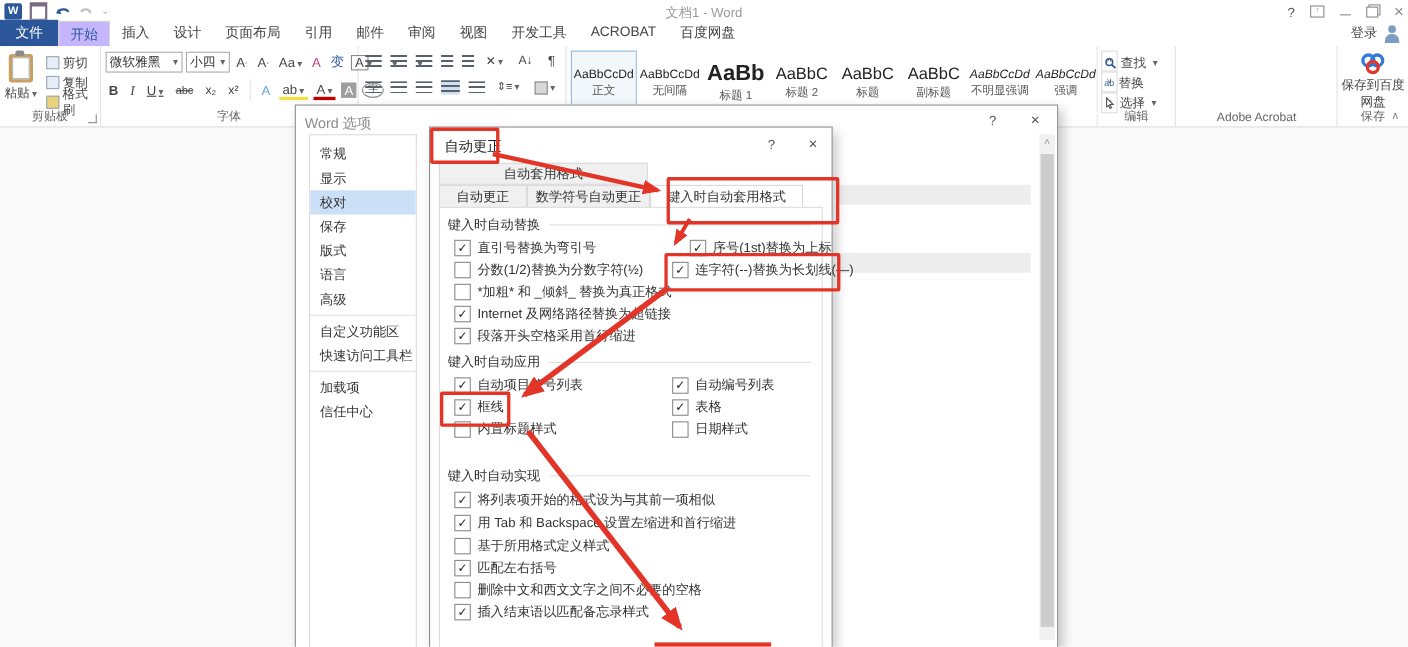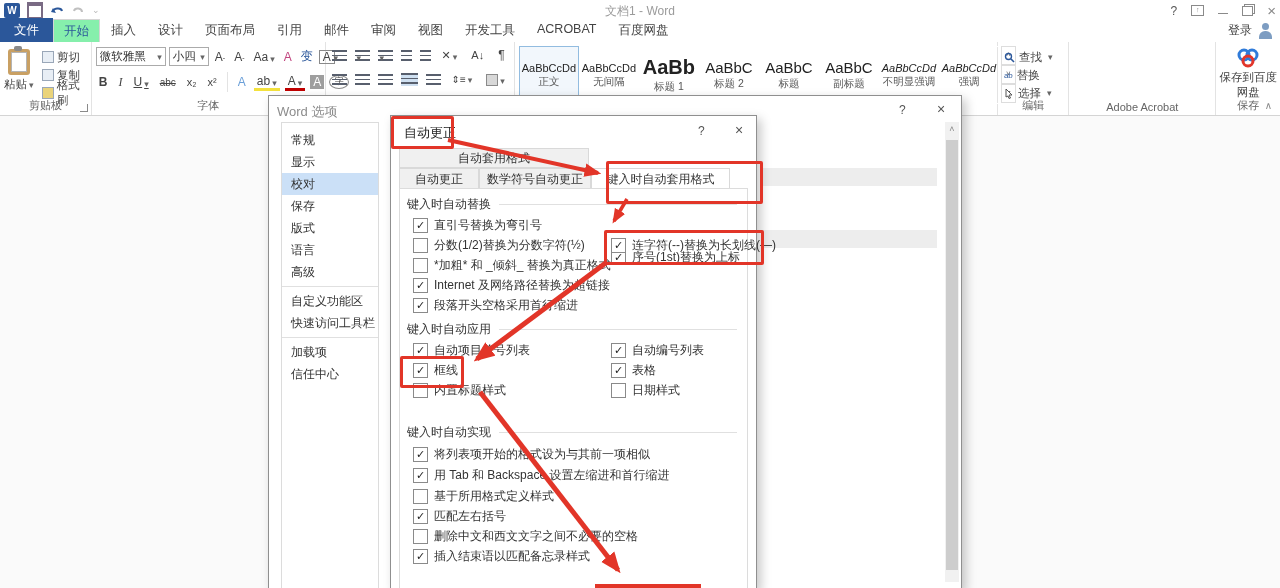--- a/index.html
+++ b/index.html
@@ -16,21 +16,21 @@
   .saveic{width:12px;height:11px;border:2px solid #7a6b84;border-top-width:4px;background:#fff;}
   #doc-title{left:0;right:0;top:3px;text-align:center;color:#9b9b9b;font-size:12px;}
   .winctl{right:4px;top:2px;display:flex;gap:14px;color:#8a8a8a;font-size:12px;align-items:center;}
   .restore-ic{width:9px;height:8px;border:1px solid #8a8a8a;box-shadow:2px -2px 0 -1px #fff,2px -2px 0 0 #8a8a8a;}
   .min-ic{width:10px;height:1px;background:#8a8a8a;margin-top:6px;}
   .ribopt-ic{width:11px;height:9px;border:1px solid #8a8a8a;font-size:7px;line-height:8px;text-align:center;color:#8a8a8a;}
   
   #tabrow{left:0;top:18px;width:1280px;height:24px;background:#fff;display:flex;align-items:flex-end;}
   .filetab{background:#2b579a;color:#fff;padding:4px 14px;font-size:12.5px;height:16px;}
   .rtab{padding:4px 11px;font-size:12.5px;color:#444;height:16px;}
-  .rtab.active{color:#2b579a;background:#86efac;border:1px solid #d5d5d5;border-bottom:none;padding:3px 10px;}
+  .rtab.active{color:#2b579a;background:#c4b5fd;border:1px solid #d5d5d5;border-bottom:none;padding:3px 10px;}
   .signin{position:absolute;right:6px;top:22px;display:flex;align-items:center;gap:5px;color:#444;}
   .avatar{width:17px;height:17px;position:relative;overflow:hidden;}
   .avatar:before{content:"";position:absolute;left:5px;top:1px;width:7px;height:7px;border-radius:50%;background:#7d9dc2;}
   .avatar:after{content:"";position:absolute;left:2px;top:9px;width:13px;height:8px;border-radius:6px 6px 0 0;background:#7d9dc2;}
   
   #ribbon{left:0;top:42px;width:1280px;height:73px;background:#fff;border-bottom:1px solid #d4d4d4;display:flex;}
   .rgroup{position:relative;height:100%;border-right:1px solid #e3e3e3;box-sizing:border-box;}
   .glabel{position:absolute;bottom:2px;left:0;right:0;text-align:center;color:#666;font-size:11px;}
   .launcher{position:absolute;bottom:3px;right:3px;width:7px;height:7px;border-right:1px solid #8a8a8a;border-bottom:1px solid #8a8a8a;}
   .bigbtn{display:flex;flex-direction:column;align-items:center;justify-content:flex-start;padding-top:5px;gap:2px;font-size:11.5px;color:#444;}
@@ -381,21 +381,21 @@
       <span>*加粗* 和 _倾斜_ 替换为真正格式</span>
     </div>
   <div class="abs cbrow" style="left:22px;top:161px;">
       <span class="cb on"></span>
       <span>Internet 及网络路径替换为超链接</span>
     </div>
   <div class="abs cbrow" style="left:22px;top:181px;">
       <span class="cb on"></span>
       <span>段落开头空格采用首行缩进</span>
     </div>
-  <div class="abs cbrow" style="left:220px;top:101px;margin-top:32px;">
+  <div class="abs cbrow" style="left:236px;top:101px;">
       <span class="cb on"></span>
       <span>序号(1st)替换为上标</span>
     </div>
   <div class="abs cbrow" style="left:220px;top:121px;">
       <span class="cb on"></span>
       <span>连字符(--)替换为长划线(—)</span>
     </div>
 
   <div class="abs secttl" style="left:16px;top:205px;width:330px;">
     <span>键入时自动应用</span>

